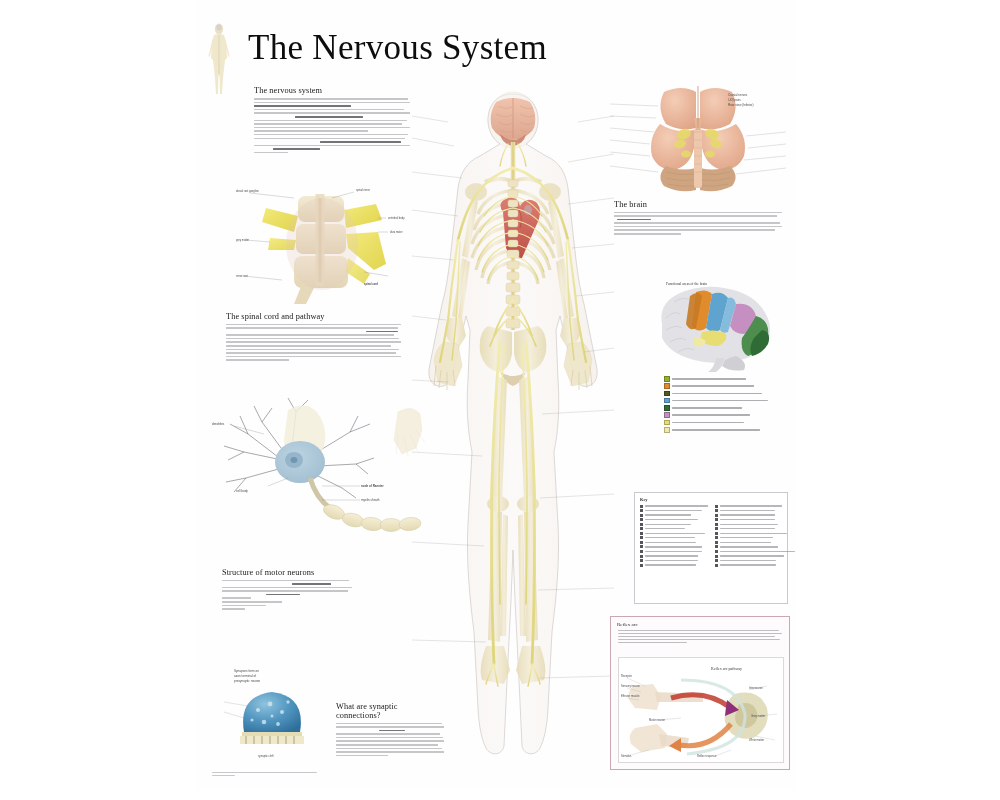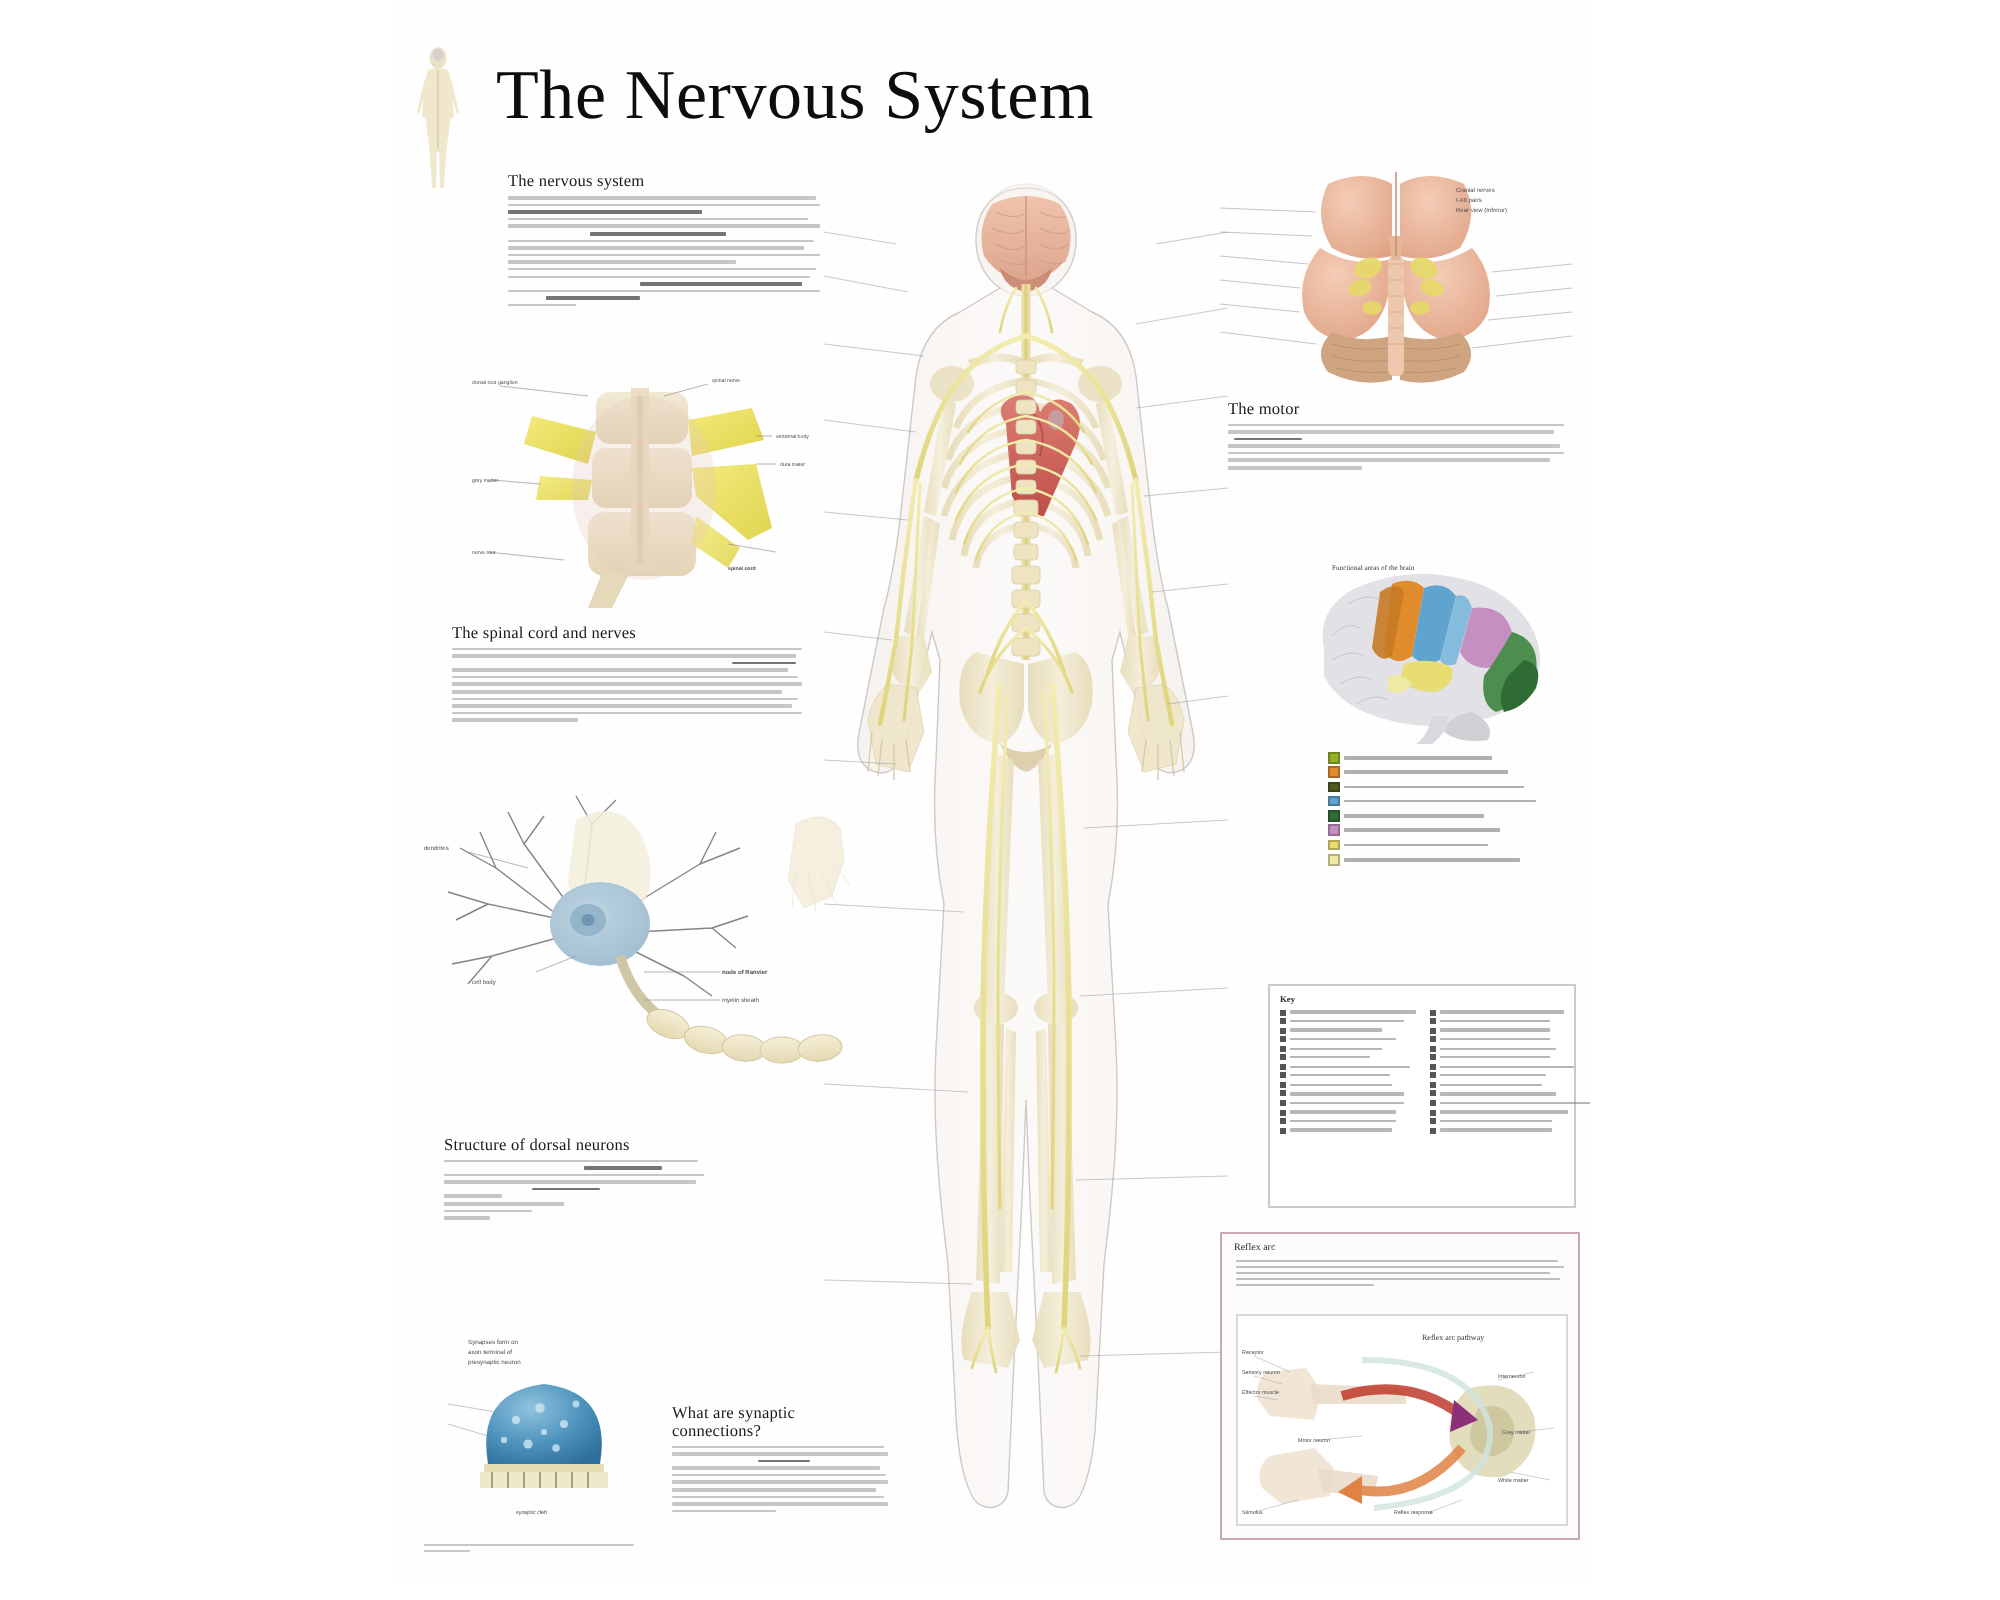--- a/index.html
+++ b/index.html
@@ -167,21 +167,21 @@
       <text x="120" y="3">spinal nerve</text>
       <text x="152" y="31">vertebral body</text>
       <text x="154" y="45">dura mater</text>
       <text x="0" y="53">grey matter</text>
       <text x="0" y="89">nerve root</text>
       <text x="128" y="97" font-weight="bold">spinal cord</text>
     </g>
   </svg>
 
   <div id="sec-spinal">
-    <div class="sec-head">The spinal cord and nerves</div>
+    <div class="sec-head">The spinal cord and pathway</div>
     <div class="body-lines">
       <i style="width:100%"></i>
         <i style="width:98%"></i>
       <i class="b" style="width:18%;margin-left:80%"></i>
         <i style="width:96%"></i>
       <i style="width:99%"></i>
         <i style="width:100%"></i>
       <i style="width:94%"></i>
         <i style="width:99%"></i>
       <i style="width:97%"></i>
@@ -240,21 +240,21 @@
       <text x="151" y="119">myelin sheath</text>
     </g>
 
     <g opacity=".55" fill="#ece3c6" stroke="#ddd2ae" stroke-width=".4">
       <path d="M188 30 q14 -8 22 2 l2 16 -6 18 -14 6 -8 -14 z"></path>
       <path d="M206 48 l10 14 M200 52 l8 18 M194 54 l4 20 M188 52 l-2 20"></path>
     </g>
   </svg>
 
   <div id="sec-motor">
-    <div class="sec-head">Structure of dorsal neurons</div>
+    <div class="sec-head">Structure of motor neurons</div>
     <div class="body-lines">
       <i style="width:98%"></i>
       <i class="b" style="width:30%;margin-left:54%"></i>
       <i style="width:100%"></i>
         <i style="width:97%"></i>
       <i class="b" style="width:26%;margin-left:34%"></i>
       <i style="width:22%"></i>
         <i style="width:46%"></i>
       <i style="width:34%"></i>
         <i style="width:18%"></i>
@@ -584,21 +584,21 @@
         <line x1="178" y1="86" x2="128" y2="92"></line>
     </g>
     <g fill="#4c4c52" font-size="3" font-family="Liberation Sans, sans-serif">
       <text x="120" y="14">Cranial nerves</text>
       <text x="120" y="19">I-XII pairs</text>
       <text x="120" y="24">Rear view (Inferior)</text>
     </g>
   </svg>
 
   <div id="sec-brain">
-    <div class="sec-head">The motor</div>
+    <div class="sec-head">The brain</div>
     <div class="body-lines">
       <i style="width:100%"></i>
         <i style="width:97%"></i>
       <i class="b" style="width:20%;margin-left:2%"></i>
       <i style="width:99%"></i>
         <i style="width:100%"></i>
       <i style="width:96%"></i>
         <i style="width:40%"></i>
     </div>
   </div>

